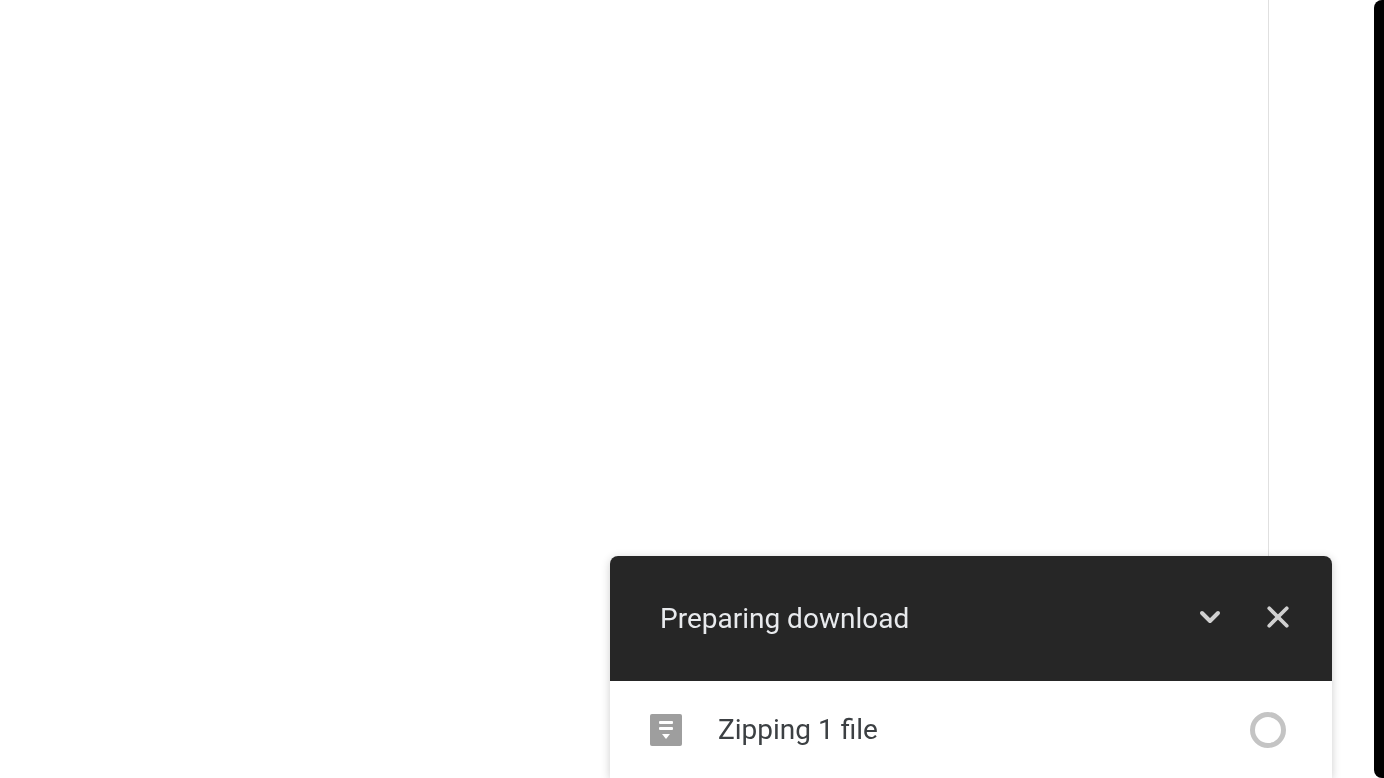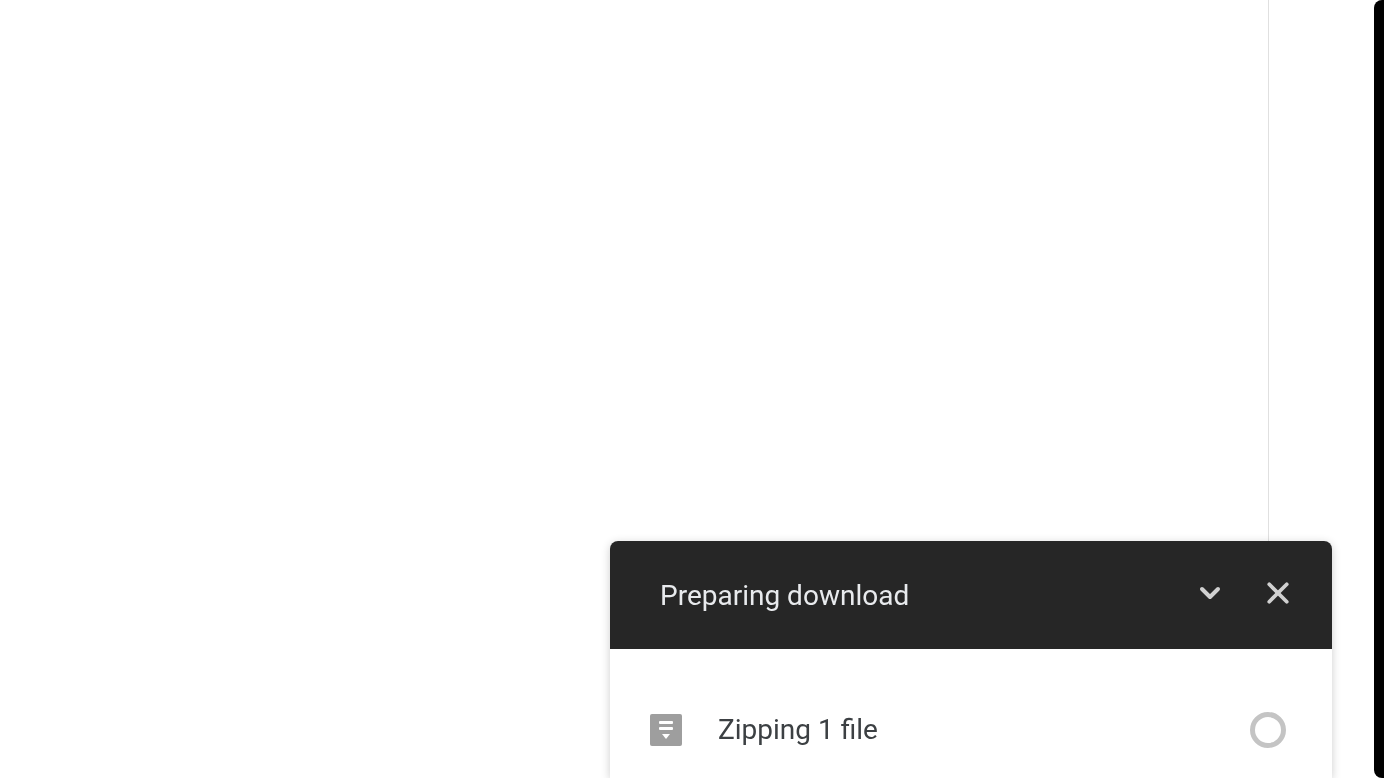--- a/index.html
+++ b/index.html
@@ -43,21 +43,21 @@
       right: 52px;
       width: 722px;
       background: #ffffff;
       border-radius: 8px 8px 0 0;
       overflow: hidden;
       box-shadow: 0 2px 10px rgba(0,0,0,0.2);
     }
     
     .toast-header {
       background: #262626;
-      height: 108px;
+      height: 125px;
       display: flex;
       align-items: center;
       padding: 0 30px 0 50px;
       gap: 20px;
     }
     
     .toast-title {
       flex: 1;
       color: #e8eaed;
       font-size: 28px;
@@ -79,21 +79,20 @@
       fill: none;
     }
     
     .toast-body {
       background: #ffffff;
       padding: 28px 40px;
       display: flex;
       align-items: center;
       gap: 36px;
       min-height: 97px;
-      margin-top: 32px;
     }
     
     .file-icon-wrap {
       width: 32px;
       height: 32px;
       background: #9e9e9e;
       border-radius: 2px;
       display: flex;
       align-items: center;
       justify-content: center;

